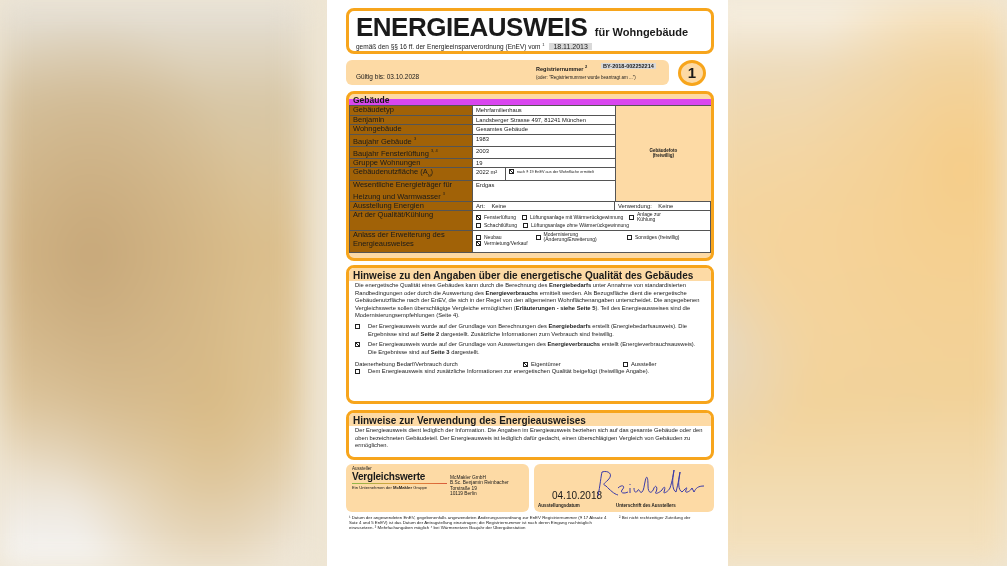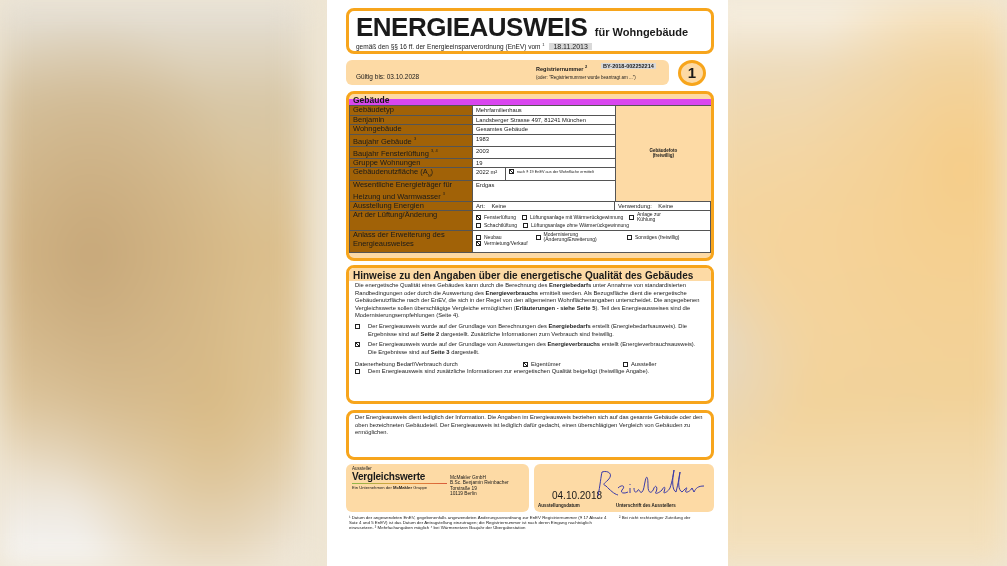--- a/index.html
+++ b/index.html
@@ -177,21 +177,21 @@
             <div style="width:142px;border-right:1px solid #555;padding:1px 3px">
               <span>Art:</span>&nbsp;&nbsp;&nbsp;&nbsp;<span>Keine</span>
             </div>
             <div style="padding:1px 3px">
               <span>Verwendung:</span>&nbsp;&nbsp;&nbsp;&nbsp;<span>Keine</span>
             </div>
           </div>
         </td>
       </tr>
       <tr>
-        <td class="lab">Art der Lüftung/Änderung</td>
+        <td class="lab">Art der Qualität/Kühlung</td>
         <td class="val" colspan="3">
           <div class="opts">
             <span class="o">
                   <span class="cb on"></span>
                   <span>Fensterlüftung</span>
                 </span>
             <span class="o">
                   <span class="cb"></span>
                   <span>Lüftungsanlage mit Wärmerückgewinnung</span>
                 </span>
@@ -261,20 +261,21 @@
           <span>Aussteller</span>
         </span>
     </div>
     <div class="cb-row" style="padding-top:1px">
       <span class="cb"></span>
       <div>Dem Energieausweis sind zusätzliche Informationen zur energetischen Qualität beigefügt (freiwillige Angabe).</div>
     </div>
   </div>
 
   <div class="section sec-hinweise2 orange">
+    <div class="sec-head">Hinweise zur Verwendung des Energieausweises</div>
     <div class="body-text">Der Energieausweis dient lediglich der Information. Die Angaben im Energieausweis beziehen sich auf das gesamte Gebäude oder den oben bezeichneten Gebäudeteil. Der Energieausweis ist lediglich dafür gedacht, einen überschlägigen Vergleich von Gebäuden zu ermöglichen.</div>
   </div>
 
   <div class="issuer">
     <div class="issuer-label">Aussteller</div>
     <div class="brand">Vergleichswerte</div>
     <div class="brand-line"></div>
     <div class="brand-sub"><span>Ein Unternehmen der </span><b>McMakler</b><span> Gruppe</span></div>
     <div class="addr">
       <div>McMakler GmbH</div>

